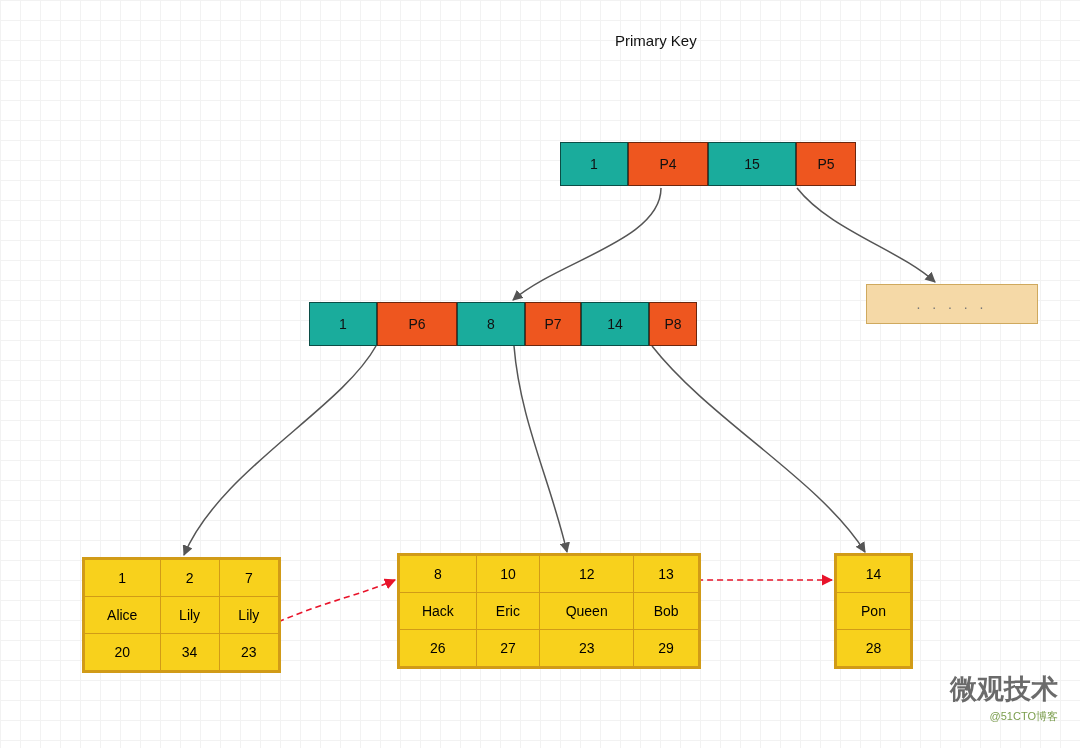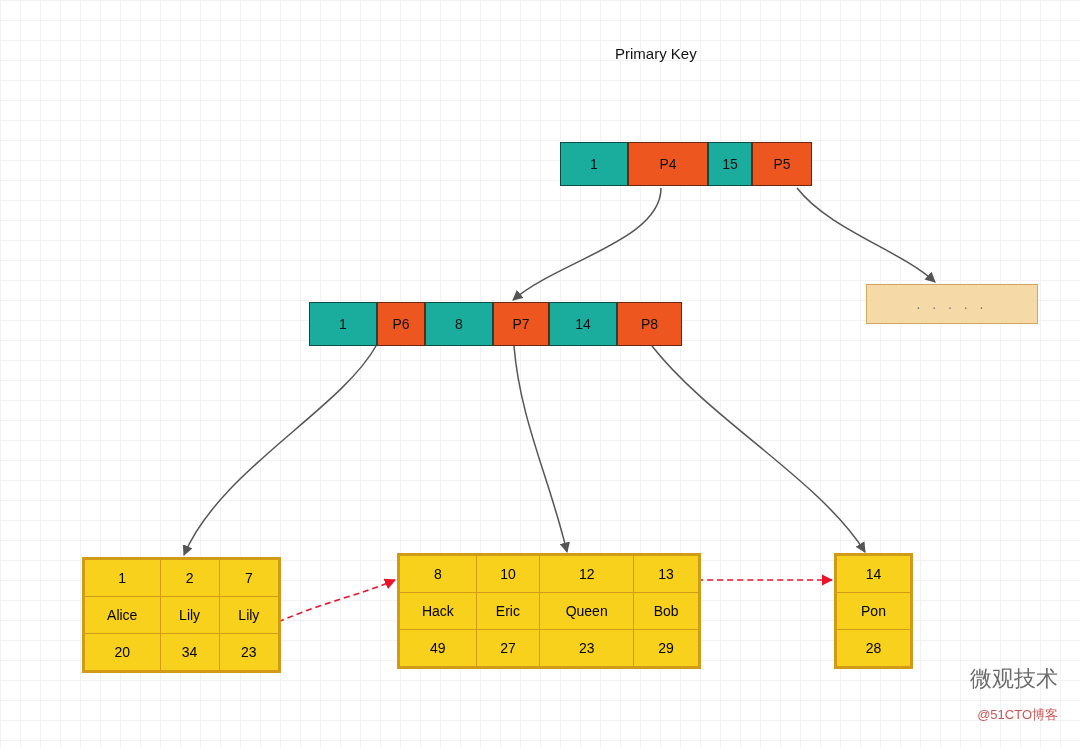--- a/index.html
+++ b/index.html
@@ -8,22 +8,22 @@
 .title{position:absolute;color:#111;font-size:15px}
 .node{position:absolute;display:flex}
 .cell{height:44px;display:flex;align-items:center;justify-content:center;font-size:14px;font-weight:500;border:1px solid rgba(0,0,0,.55);box-sizing:border-box}
 .teal{background:#1aac9c;color:#111}
 .orange{background:#ee561f;color:#111}
 .tan{background:#f5d9a7;color:#777;letter-spacing:4px;border:1px solid #cfa95e}
 .leaf{position:absolute;border:2px solid #d19b17;background:#fff}
 .leaf table{border-collapse:collapse;width:100%;height:100%}
 .leaf td{background:#f8d11c;border:1px solid #d19b17;text-align:center;font-size:14px;font-weight:500;padding:10px 6px}
 .watermark{position:absolute;right:22px;bottom:24px;text-align:right;color:#555;opacity:.75}
-.watermark .w1{font-size:22px;color:#3a3a3a;font-weight:400}
-.watermark .w2{font-size:13px;color:#b91c1c;margin-top:12px}
+.watermark .w1{font-size:27px;color:#3a3a3a;font-weight:700}
+.watermark .w2{font-size:11px;color:#4d7c0f;margin-top:2px}
 svg{position:absolute;inset:0;width:1080px;height:748px;pointer-events:none}
 </style>
 </head>
 <body>
 
 <div class="grid"></div>
 
 <svg>
   <defs>
     <marker id="ah" viewBox="0 0 10 10" refX="9" refY="5" markerWidth="7" markerHeight="7" orient="auto-start-reverse">
@@ -36,36 +36,36 @@
   <path d="M 661 188 C 661 240, 560 260, 513 300" stroke="#555" stroke-width="1.5" fill="none" marker-end="url(#ah)"></path>
   <path d="M 797 188 C 830 230, 900 250, 935 282" stroke="#555" stroke-width="1.5" fill="none" marker-end="url(#ah)"></path>
   <path d="M 376 346 C 340 410, 220 470, 184 555" stroke="#555" stroke-width="1.5" fill="none" marker-end="url(#ah)"></path>
   <path d="M 514 346 C 520 420, 550 480, 567 552" stroke="#555" stroke-width="1.5" fill="none" marker-end="url(#ah)"></path>
   <path d="M 652 346 C 710 420, 820 480, 865 552" stroke="#555" stroke-width="1.5" fill="none" marker-end="url(#ah)"></path>
   <path d="M 278 622 C 330 600, 360 595, 395 580" stroke="#e8132a" stroke-width="1.6" stroke-dasharray="6 4" fill="none" marker-end="url(#ahR)"></path>
   <path d="M 697 580 C 750 580, 790 580, 832 580" stroke="#e8132a" stroke-width="1.6" stroke-dasharray="6 4" fill="none" marker-end="url(#ahR)"></path>
 </svg>
 
 <div class="canvas">
-  <div class="title" style="left:615px;top:45px">Primary Key</div>
+  <div class="title" style="left:615px;top:32px">Primary Key</div>
 
   <div class="node" style="left:560px;top:142px">
     <div class="cell teal" style="width:68px">1</div>
     <div class="cell orange" style="width:80px">P4</div>
-    <div class="cell teal" style="width:44px">15</div>
+    <div class="cell teal" style="width:88px">15</div>
     <div class="cell orange" style="width:60px">P5</div>
   </div>
 
   <div class="node" style="left:309px;top:302px">
     <div class="cell teal" style="width:68px">1</div>
-    <div class="cell orange" style="width:48px">P6</div>
+    <div class="cell orange" style="width:80px">P6</div>
     <div class="cell teal" style="width:68px">8</div>
     <div class="cell orange" style="width:56px">P7</div>
     <div class="cell teal" style="width:68px">14</div>
-    <div class="cell orange" style="width:65px">P8</div>
+    <div class="cell orange" style="width:48px">P8</div>
   </div>
 
   <div class="node" style="left:866px;top:284px">
     <div class="cell tan" style="width:172px;height:40px">. . . . .</div>
   </div>
 
   <div class="leaf" style="left:82px;top:557px;width:195px">
     <table>
         <tbody>
       <tr>
@@ -96,21 +96,21 @@
             <td>12</td>
             <td>13</td>
           </tr>
       <tr>
             <td>Hack</td>
             <td>Eric</td>
             <td>Queen</td>
             <td>Bob</td>
           </tr>
       <tr>
-            <td>49</td>
+            <td>26</td>
             <td>27</td>
             <td>23</td>
             <td>29</td>
           </tr>
     </tbody>
       </table>
   </div>
 
   <div class="leaf" style="left:834px;top:553px;width:75px">
     <table>

